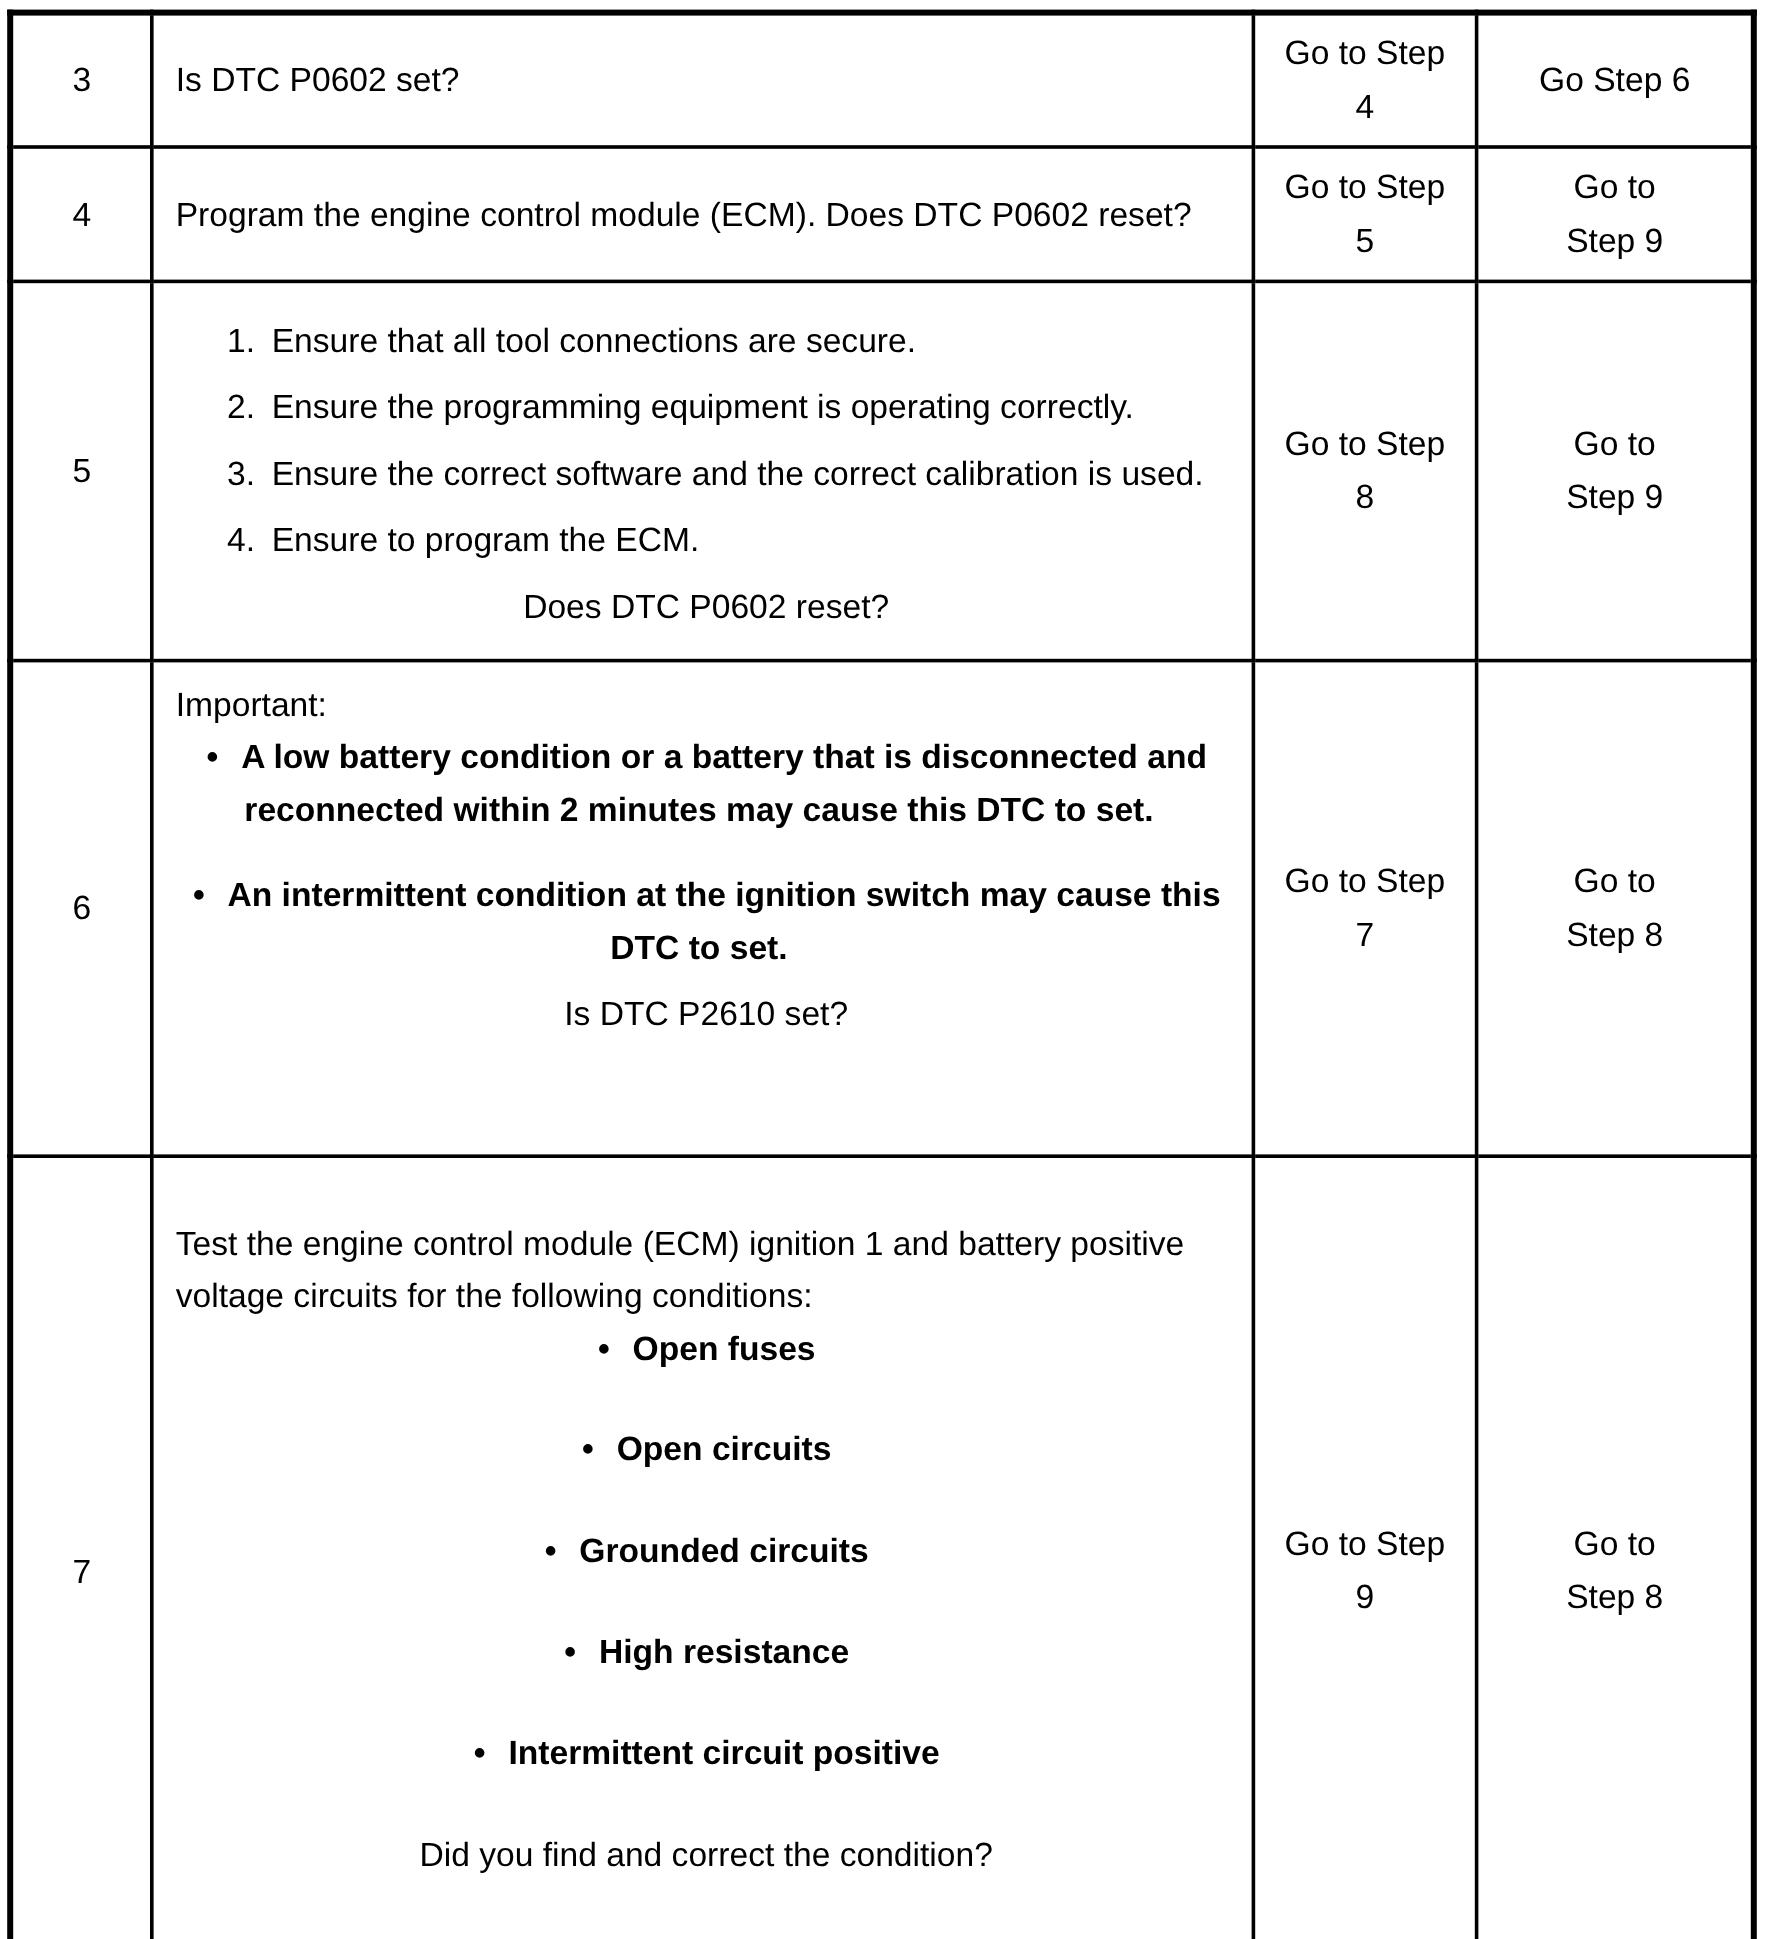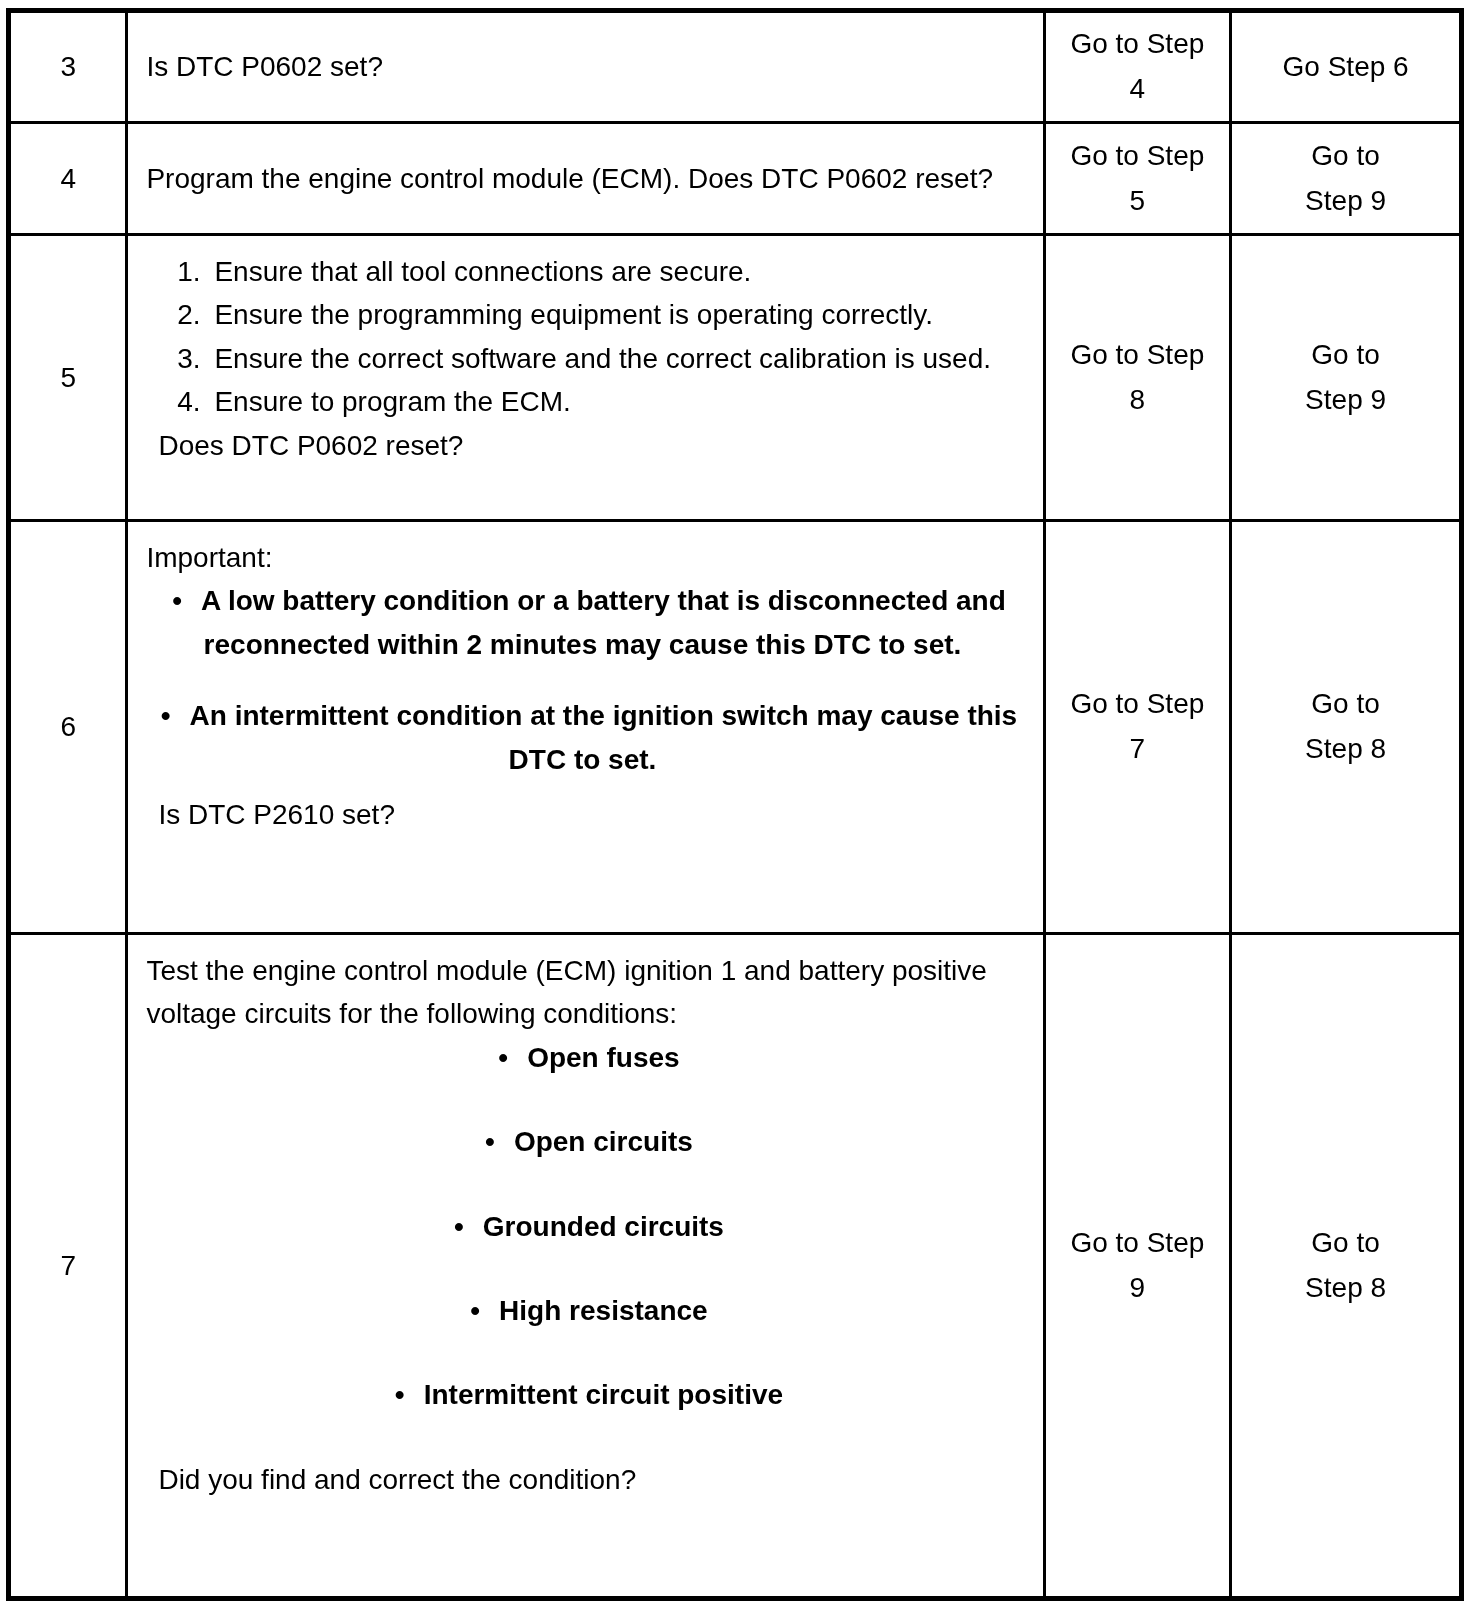--- a/index.html
+++ b/index.html
@@ -66,29 +66,29 @@
     padding-bottom: 6px;
   }
   td.action p { margin: 0; }
 
   .cellflex {
     display: flex;
     flex-direction: column;
   }
   .flex-r5 { min-height: 247px; }
   .flex-r6 { min-height: 373px; }
-  .flex-r7 { min-height: 584px; }
+  .flex-r7 { min-height: 584px; margin-top: 36px; }
   td.action-r7 { padding-bottom: 55px; }
 
   ol.numlist {
     margin: 0;
     padding-left: 62px;
   }
   ol.numlist li {
-    margin: 0;
+    margin: 12px;
     padding-left: 6px;
   }
 
   .bullet-para {
     text-indent: 13px;
     margin: 0;
     text-align: center;
   }
   .bullet-glyph {
     margin-right: 19px;
@@ -98,21 +98,21 @@
     font-weight: normal;
     margin: 0;
   }
   .row-6 .bullet-para { margin: 0 0 28px 0; }
   .row-6 .bullet-last { margin-bottom: 12px; }
   .row-7 .bullet-para { margin: 0 0 41px 0; font-weight: bold; }
   .row-7 .intro { margin: 0; }
 
   .q { margin: 0; }
   .q-indent { padding-left: 12px; }
-  .bottom { margin-top: auto; }
+  .bottom { margin-top: auto; text-align: center; }
 </style>
 </head>
 <body>
 
 <div class="doc">
   <table class="dtc">
     <colgroup>
       <col class="c-step">
         <col class="c-action">
         <col class="c-yes">

